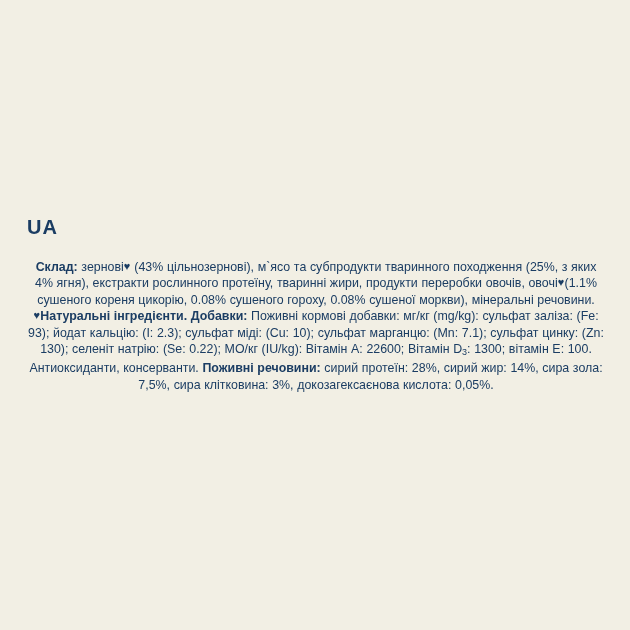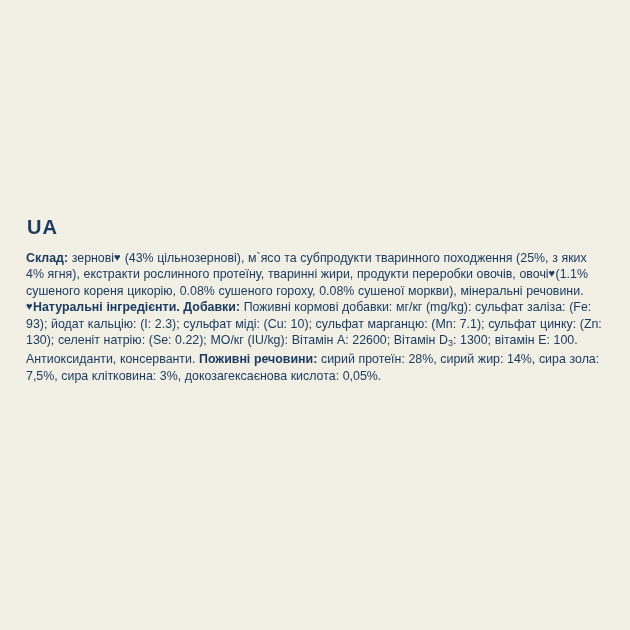--- a/index.html
+++ b/index.html
@@ -28,25 +28,25 @@
   .lang-badge {
     display: inline-block;
     color: #1b3d63;
     font-size: 20px;
     font-weight: bold;
     letter-spacing: 1px;
     line-height: 22px;
     padding: 0 0 0 1px;
   }
   .ingredients {
-    margin-top: 12px;
+    margin-top: 21px;
     color: #1b3d63;
     font-size: 12.4px;
     line-height: 16.4px;
-    text-align: left;
+    text-align: center;
     word-spacing: 0.2px;
   }
   .ingredients b {
     font-weight: bold;
   }
   .heart {
     font-size: 11px;
     line-height: 11px;
     vertical-align: 1px;
     letter-spacing: 0.4px;

